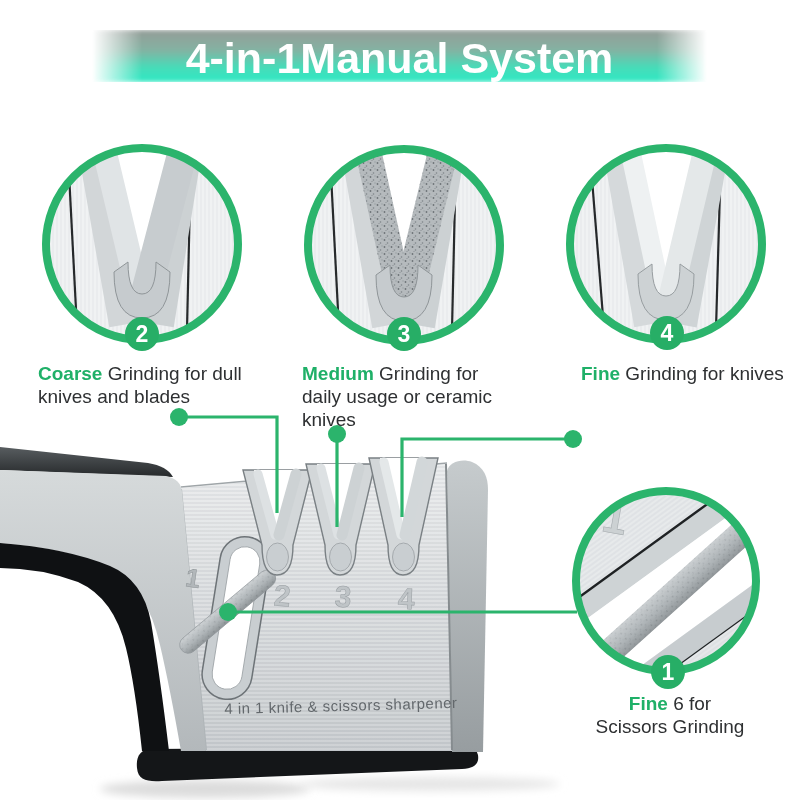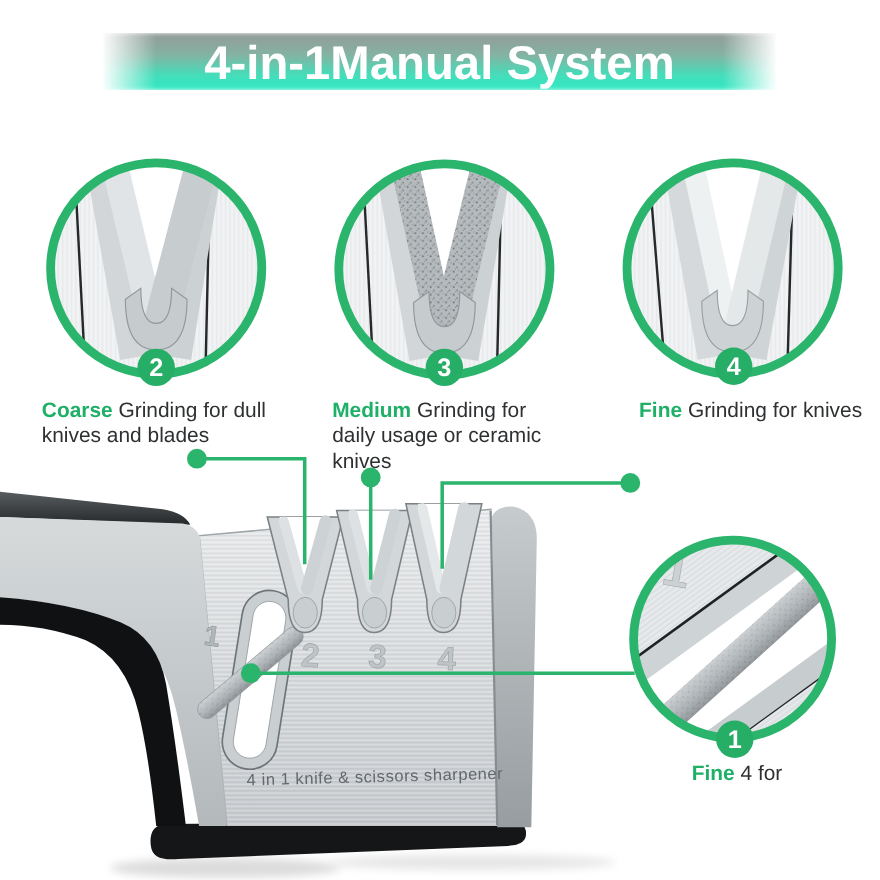--- a/index.html
+++ b/index.html
@@ -243,16 +243,17 @@
   <div class="callout co-coarse">
     <div><span class="hl">Coarse</span><span> Grinding for dull</span></div>
     <div>knives and blades</div>
   </div>
 
   <div class="callout co-fine">
     <div><span class="hl">Fine</span><span> Grinding for knives</span></div>
   </div>
 
   <div class="callout co-slot">
-    <div><span class="hl">Fine</span><span> 4 for</span></div>
+    <div><span class="hl">Fine</span><span> 6 for</span></div>
+    <div>Scissors Grinding</div>
   </div>
 
 </div>
 
 </body></html>

